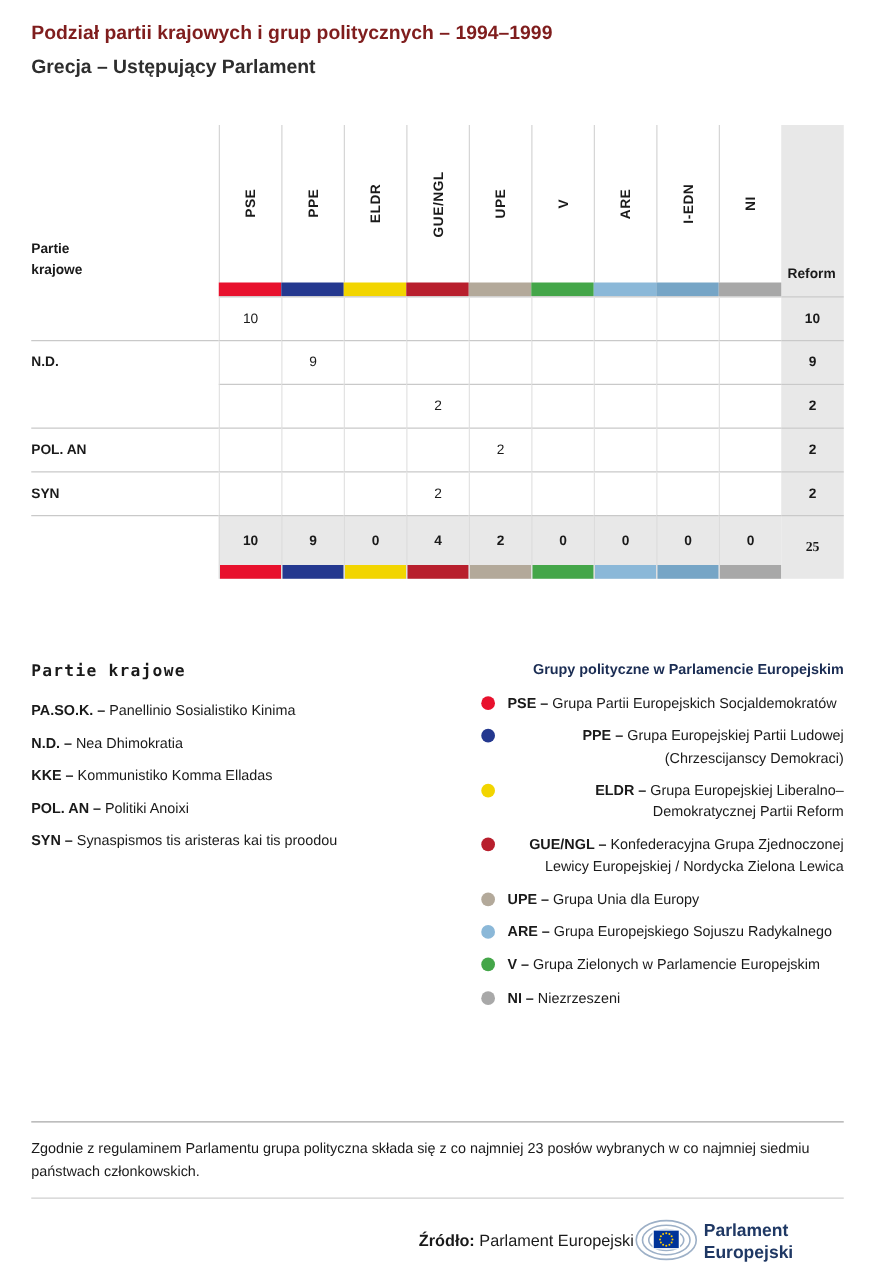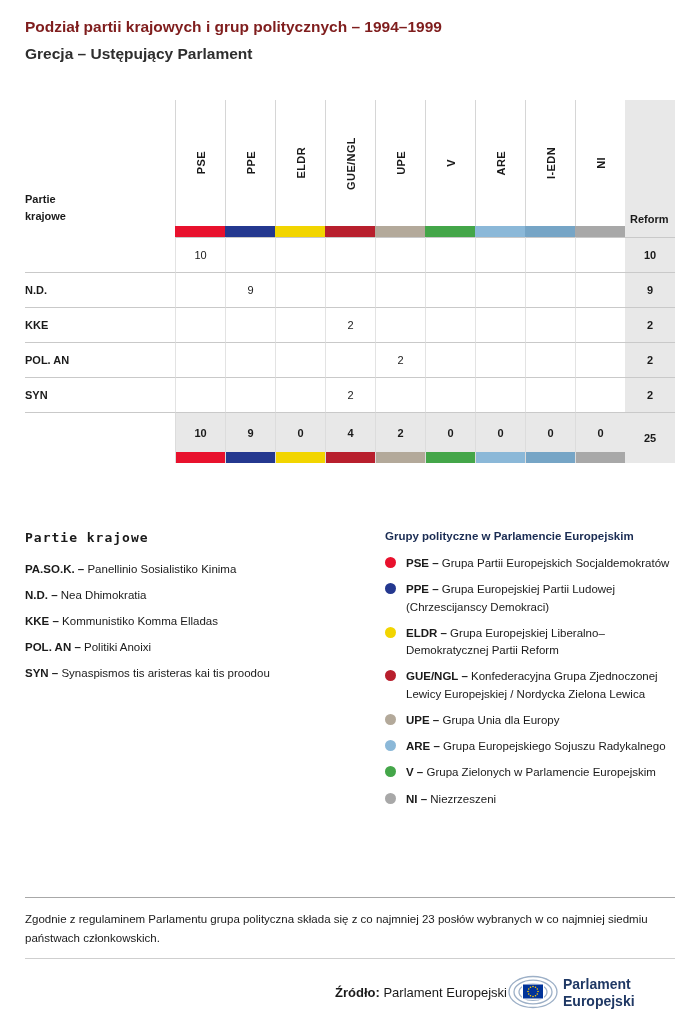--- a/index.html
+++ b/index.html
@@ -40,21 +40,21 @@
   .mcell { grid-column:11; background:#e8e8e8; font-weight:bold; font-size:11px; display:flex; align-items:center; justify-content:center; border-top:1px solid #c9c9c9; }
   .t-spacer { grid-column:1; grid-row:8; border-top:1px solid #c9c9c9; }
   .tcell { grid-row:8; background:#e8e8e8; display:flex; flex-direction:column; border-top:1px solid #c9c9c9; border-left:1px solid #dcdcdc; }
   .tnum { flex:1; display:flex; align-items:center; justify-content:center; font-weight:bold; font-size:11px; }
   .tbar { height:11px; width:100%; }
   .tcell-total { grid-row:8; background:#e8e8e8; }
 
   
   #legend { top:530px; display:flex; }
   .leg-left { width:360px; }
-  .leg-right { flex:1; }
+  .leg-right { flex:1;text-align:right; }
   .leg-left-title { font-family:"DejaVu Sans Mono", monospace; font-weight:bold; font-size:13px; letter-spacing:1px; margin-bottom:16px; }
   .leg-right-title { font-weight:bold; font-size:11.5px; color:#1a2c53; margin-bottom:13px; }
   .pitem { list-style:none; font-size:11.5px; margin-bottom:10px; line-height:1.4; }
   .gitem { display:flex; align-items:flex-start; margin-bottom:9px; }
   .dot { width:11px; height:11px; border-radius:50%; flex:0 0 11px; margin-top:2px; margin-right:10px; }
   .gtext { font-size:11.5px; line-height:1.5; }
 
   
   #footnote { top:897px; border-top:1px solid #a8a8a8; padding-top:12px; }
   #footnote p { font-size:11.5px; line-height:1.65; color:#1a1a1a; }
@@ -127,21 +127,20 @@
       <div class="vcell" style="grid-area: 4 / 2;"></div>
       <div class="vcell" style="grid-area: 4 / 3;">9</div>
       <div class="vcell" style="grid-area: 4 / 4;"></div>
       <div class="vcell" style="grid-area: 4 / 5;"></div>
       <div class="vcell" style="grid-area: 4 / 6;"></div>
       <div class="vcell" style="grid-area: 4 / 7;"></div>
       <div class="vcell" style="grid-area: 4 / 8;"></div>
       <div class="vcell" style="grid-area: 4 / 9;"></div>
       <div class="vcell" style="grid-area: 4 / 10;"></div>
       <div class="mcell" style="grid-area: 4 / 11;">9</div>
-      <div class="pcell" style="grid-area: 5 / 1;">KKE</div>
       <div class="vcell" style="grid-area: 5 / 2;"></div>
       <div class="vcell" style="grid-area: 5 / 3;"></div>
       <div class="vcell" style="grid-area: 5 / 4;"></div>
       <div class="vcell" style="grid-area: 5 / 5;">2</div>
       <div class="vcell" style="grid-area: 5 / 6;"></div>
       <div class="vcell" style="grid-area: 5 / 7;"></div>
       <div class="vcell" style="grid-area: 5 / 8;"></div>
       <div class="vcell" style="grid-area: 5 / 9;"></div>
       <div class="vcell" style="grid-area: 5 / 10;"></div>
       <div class="mcell" style="grid-area: 5 / 11;">2</div>
@@ -196,21 +195,21 @@
         <div class="tbar" style="background: rgb(139, 184, 216);"></div>
       </div>
       <div class="tcell" style="grid-column: 9;">
         <div class="tnum">0</div>
         <div class="tbar" style="background: rgb(118, 165, 198);"></div>
       </div>
       <div class="tcell" style="grid-column: 10;">
         <div class="tnum">0</div>
         <div class="tbar" style="background: rgb(168, 168, 168);"></div>
       </div>
-      <div class="mcell tcell-total" style="grid-area: 8 / 11;">25</div>
+      <div class="mcell tcell-total" style="grid-area: 8 / 11; font-family: Liberation Serif, serif;">25</div>
     </div>
 </section>
 
 <section id="legend" class="abs">
   <div class="leg-left">
     <h3 class="leg-left-title">Partie krajowe</h3>
     <ul id="party-legend-list">
         <li class="pitem"><b>PA.SO.K. –</b> Panellinio Sosialistiko Kinima</li>
         <li class="pitem"><b>N.D. –</b> Nea Dhimokratia</li>
         <li class="pitem"><b>KKE –</b> Kommunistiko Komma Elladas</li>

